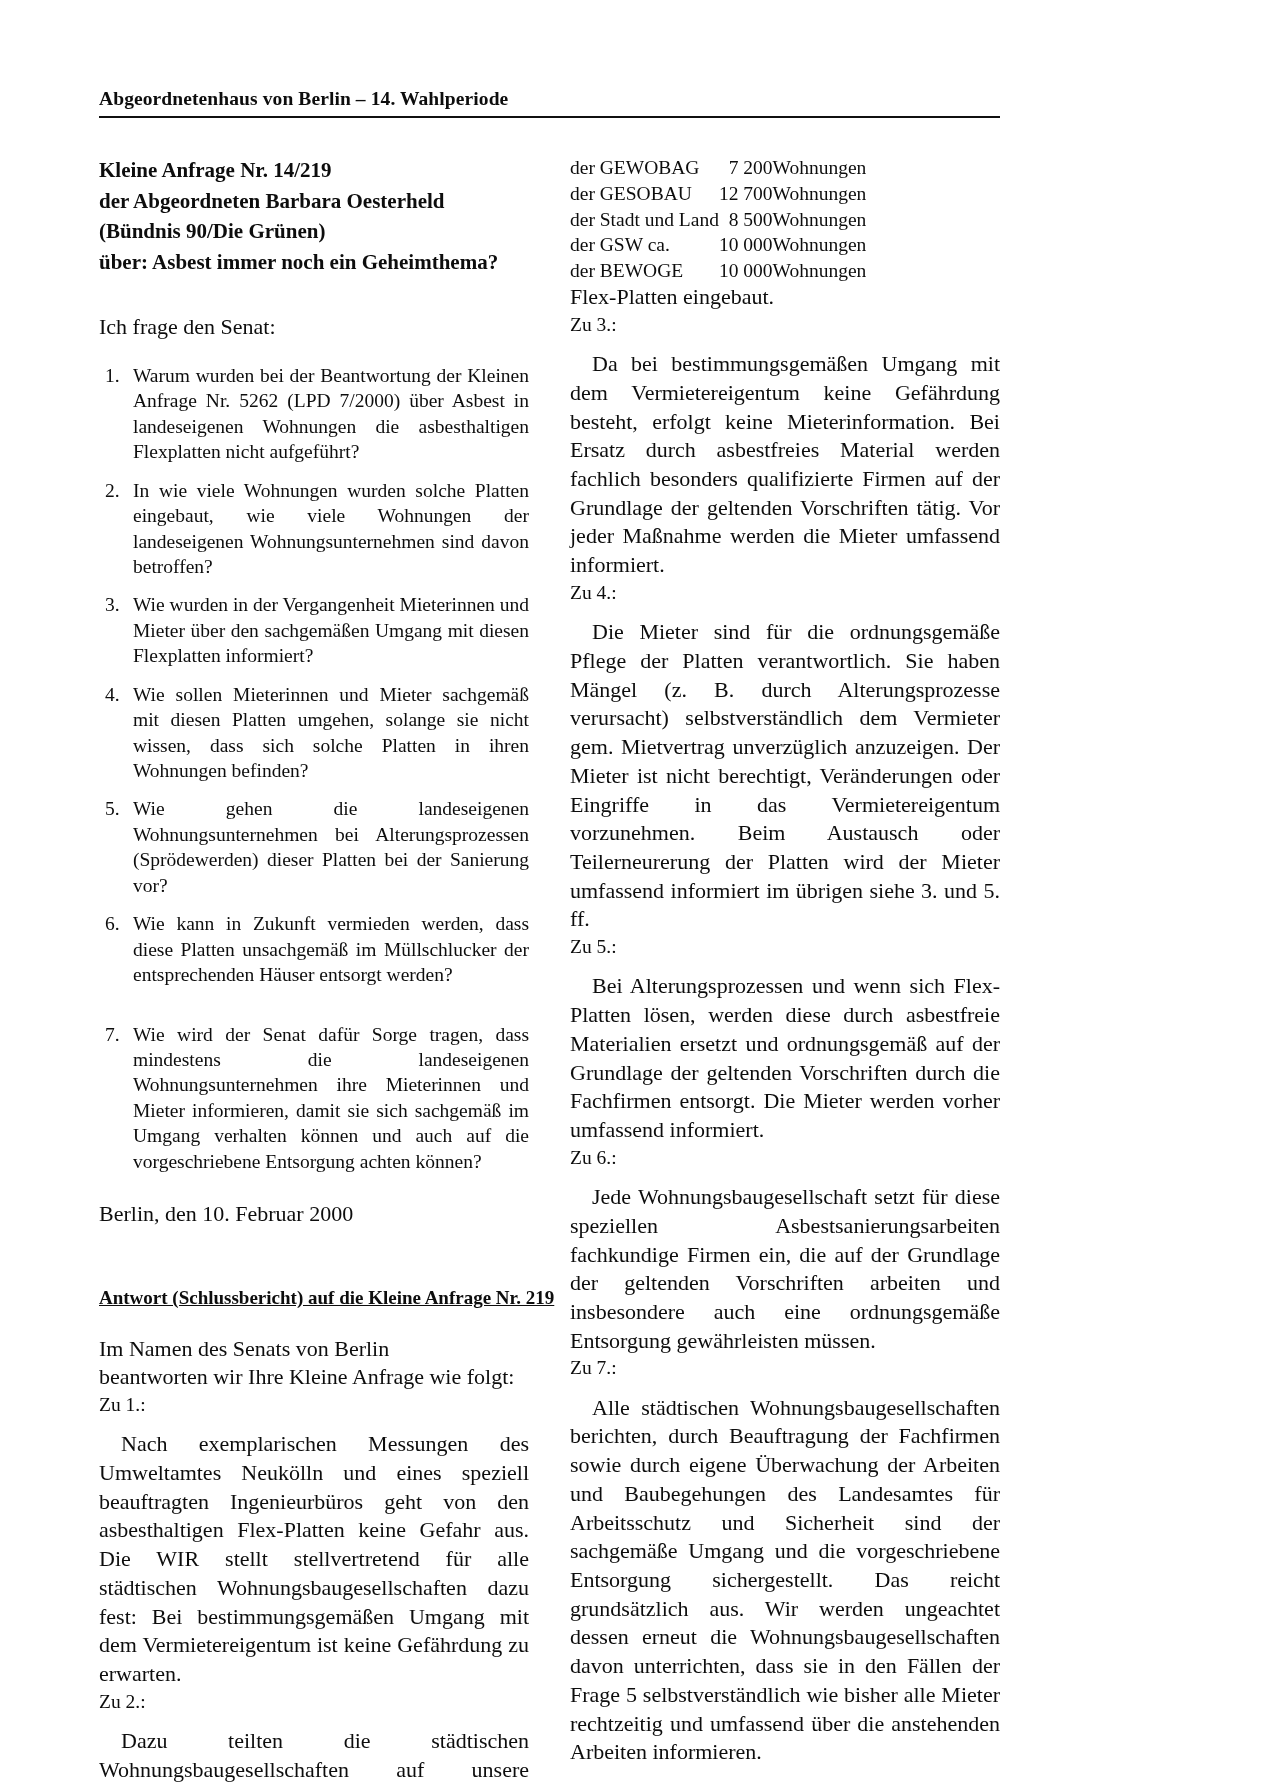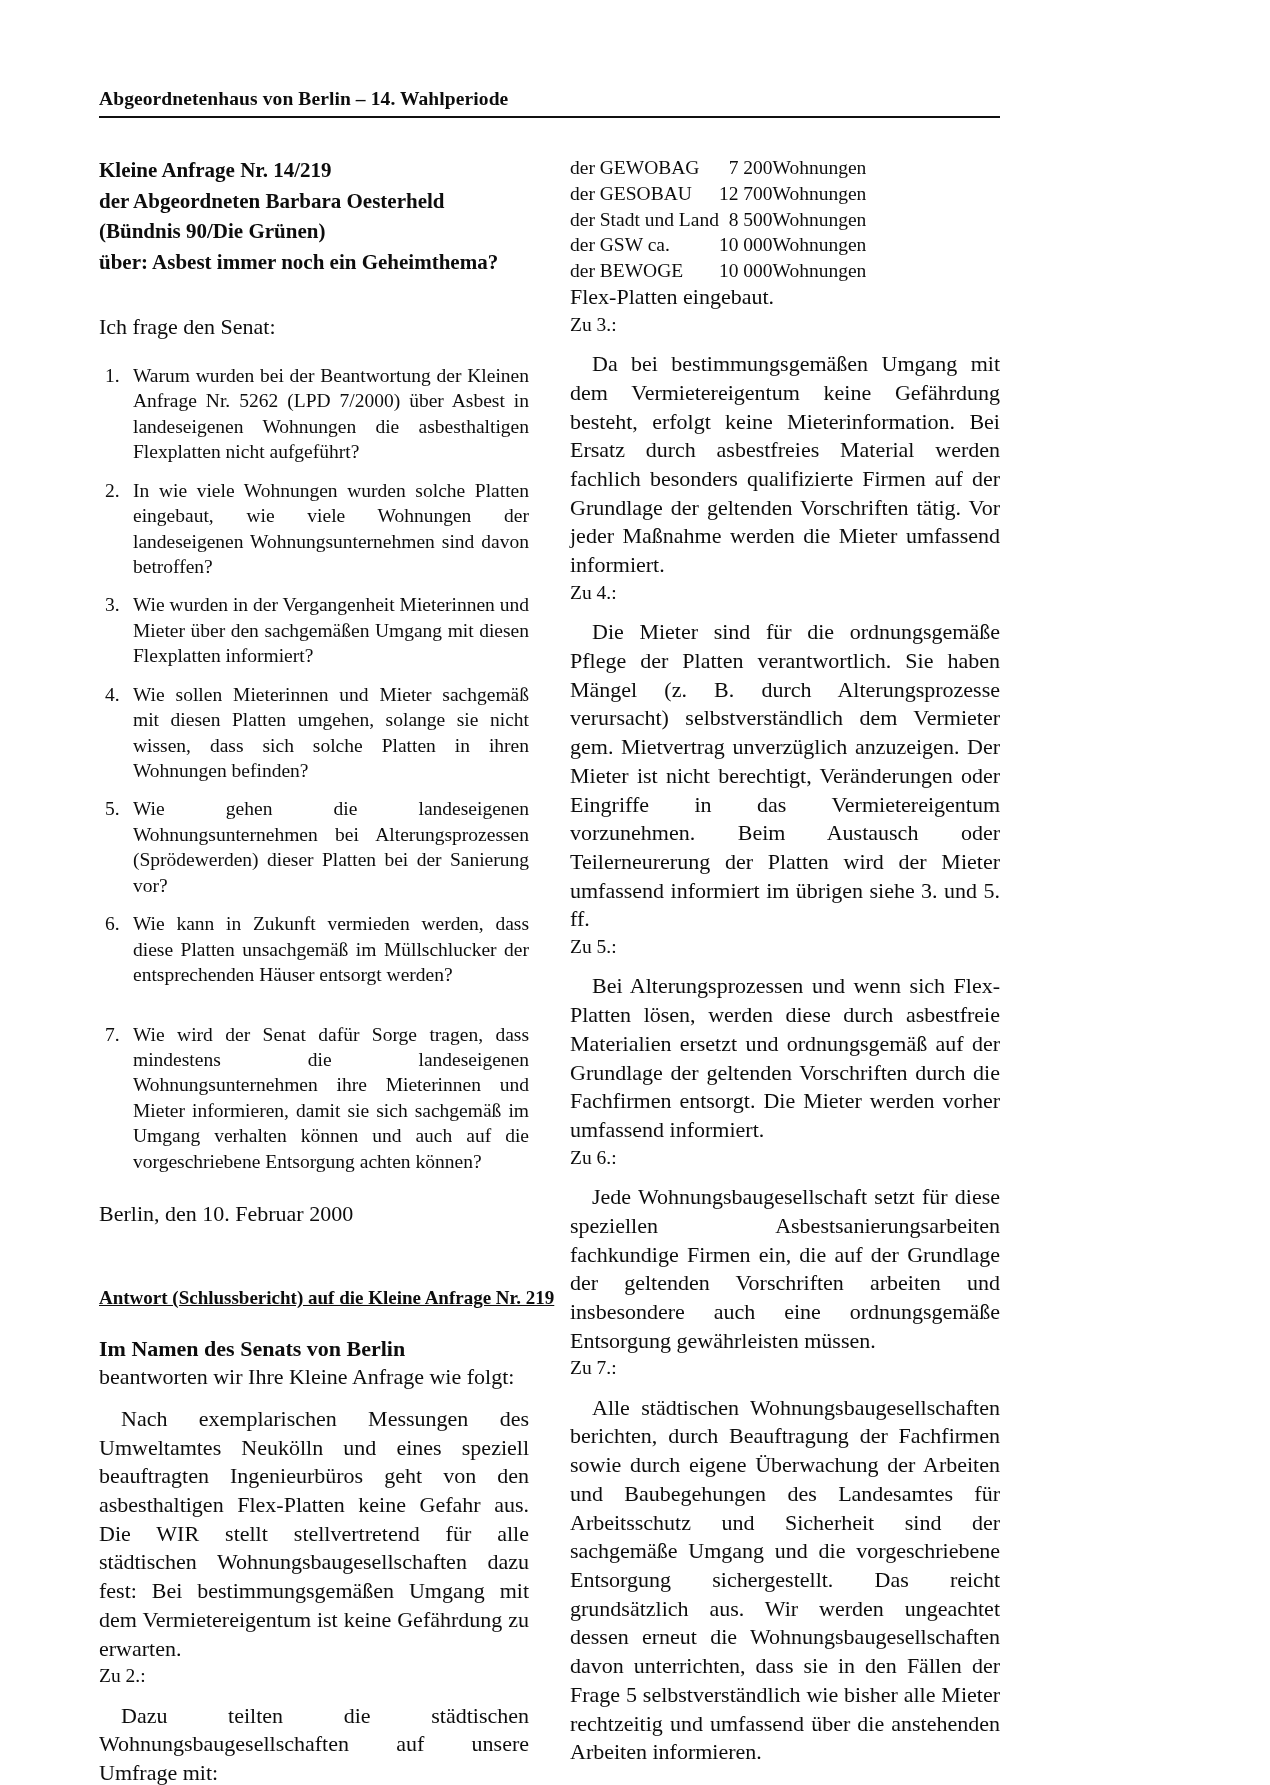--- a/index.html
+++ b/index.html
@@ -164,23 +164,24 @@
         <li>Wie sollen Mieterinnen und Mieter sachgemäß mit diesen Platten umgehen, solange sie nicht wissen, dass sich solche Platten in ihren Wohnungen befinden?</li>
         <li>Wie gehen die landeseigenen Wohnungsunternehmen bei Alterungsprozessen (Sprödewerden) dieser Platten bei der Sanierung vor?</li>
         <li>Wie kann in Zukunft vermieden werden, dass diese Platten unsachgemäß im Müllschlucker der entsprechenden Häuser entsorgt werden?</li>
         <li>Wie wird der Senat dafür Sorge tragen, dass mindestens die landeseigenen Wohnungsunternehmen ihre Mieterinnen und Mieter informieren, damit sie sich sachgemäß im Umgang verhalten können und auch auf die vorgeschriebene Entsorgung achten können?</li>
       </ol>
 
       <p class="nojust" style="margin-top:26px;">Berlin, den 10. Februar 2000</p>
 
       <p class="subhead" style="margin-top:57px;">Antwort (Schlussbericht) auf die Kleine Anfrage Nr. 219</p>
 
-      <p class="nojust" style="margin-top:24px;font-weight:bold;">Im Namen des Senats von Berlin</p>
+      <p class="nojust" style="margin-top:24px;">Im Namen des Senats von Berlin</p>
       <p class="nojust">beantworten wir Ihre Kleine Anfrage wie folgt:</p>
 
+      <p class="zu gap-before">Zu 1.:</p>
       <p class="indent-first gap-small">Nach exemplarischen Messungen des Umweltamtes Neukölln und eines speziell beauftragten Ingenieurbüros geht von den asbesthaltigen Flex-Platten keine Gefahr aus. Die WIR stellt stellvertretend für alle städtischen Wohnungsbaugesellschaften dazu fest: Bei bestimmungsgemäßen Umgang mit dem Vermietereigentum ist keine Gefährdung zu erwarten.</p>
 
       <p class="zu gap-before">Zu 2.:</p>
       <p class="indent-first gap-small">Dazu teilten die städtischen Wohnungsbaugesellschaften auf unsere Umfrage mit:</p>
 
       <p class="nojust gap-small">Es siehe bei</p>
       <p class="nojust">der DEGEWO 14 400 Wohnungen</p>
 
     </div>
 

